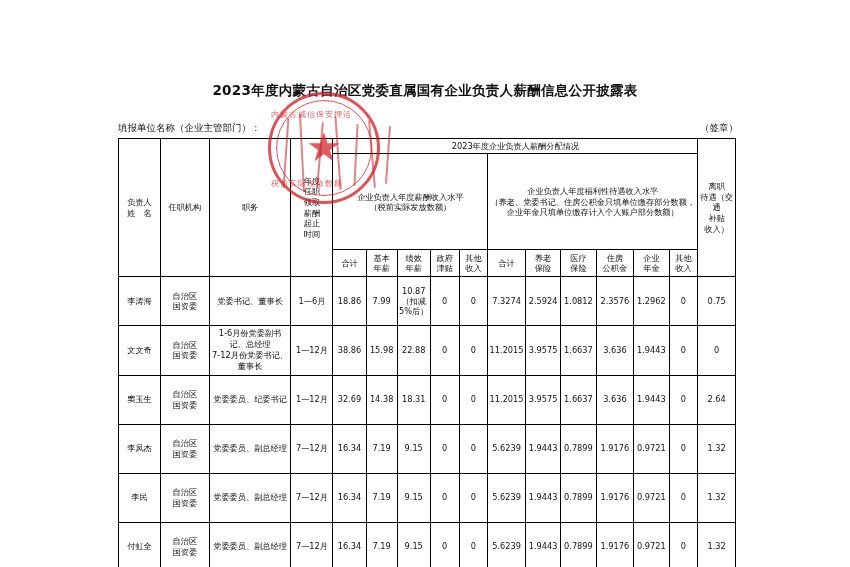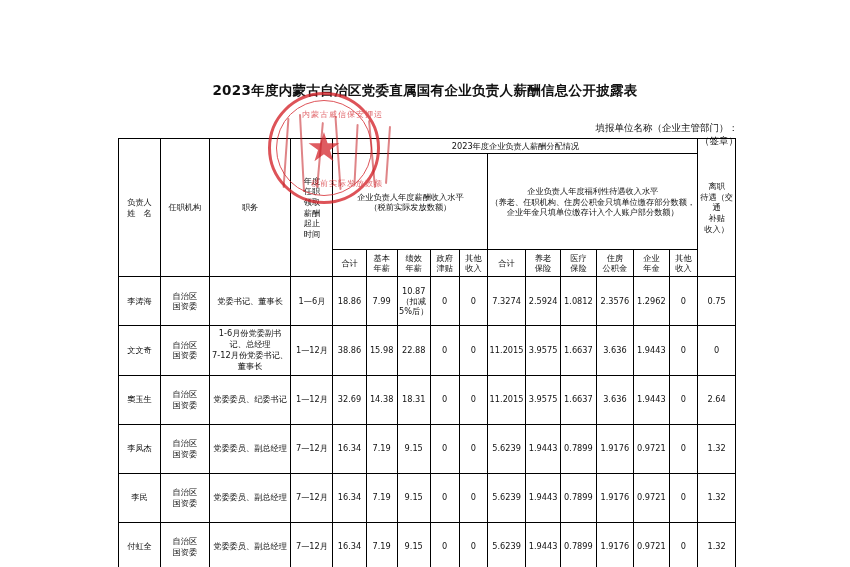--- a/index.html
+++ b/index.html
@@ -35,22 +35,21 @@
   }
   .meta-row {
     position: absolute;
     top: 122px;
     left: 118px;
     width: 620px;
     font-size: 9.5px;
     color: #111;
     display: flex;
     justify-content: space-between;
-    align-items: flex-end;
-    flex-direction: column;
+    align-items: flex-start;
   }
   .meta-left { white-space: nowrap; }
   .meta-mid { white-space: nowrap; }
   .meta-right { white-space: nowrap; }
 
   table.main {
     position: absolute;
     top: 138px;
     left: 118px;
     width: 618px;
@@ -106,21 +105,21 @@
     transform: translate(-50%, -52%);
     color: #d4232a;
     font-size: 40px;
     line-height: 1;
     opacity: 0.95;
   }
   .seal-text-top, .seal-text-bottom {
     position: absolute;
     left: 0;
     width: 112px;
-    text-align: right;
+    text-align: left;
     color: #d4232a;
     font-size: 8px;
     letter-spacing: 1px;
     opacity: 0.9;
   }
   .seal-text-top { top: 14px; }
   .seal-text-bottom { bottom: 12px; }
   .seal-strokes {
     position: absolute;
     left: 265px;
@@ -183,21 +182,21 @@
         <td colspan="11">2023年度企业负责人薪酬分配情况</td>
         <td rowspan="3" class="vert-head cell-multiline">离职
 待遇（交通
 补贴
 收入）</td>
       </tr>
       <tr class="hdr-tall">
         <td colspan="5" class="cell-multiline">企业负责人年度薪酬收入水平
 （税前实际发放数额）</td>
         <td colspan="6" class="cell-multiline">企业负责人年度福利性待遇收入水平
-（养老、任职机构、住房公积金只填单位缴存部分数额，企业年金只填单位缴存计入个人账户部分数额）</td>
+（养老、党委书记、住房公积金只填单位缴存部分数额，企业年金只填单位缴存计入个人账户部分数额）</td>
       </tr>
       <tr class="sub-row">
         <td class="cell-multiline">合计</td>
         <td class="cell-multiline">基本
 年薪</td>
         <td class="cell-multiline">绩效
 年薪</td>
         <td class="cell-multiline">政府
 津贴</td>
         <td class="cell-multiline">其他

